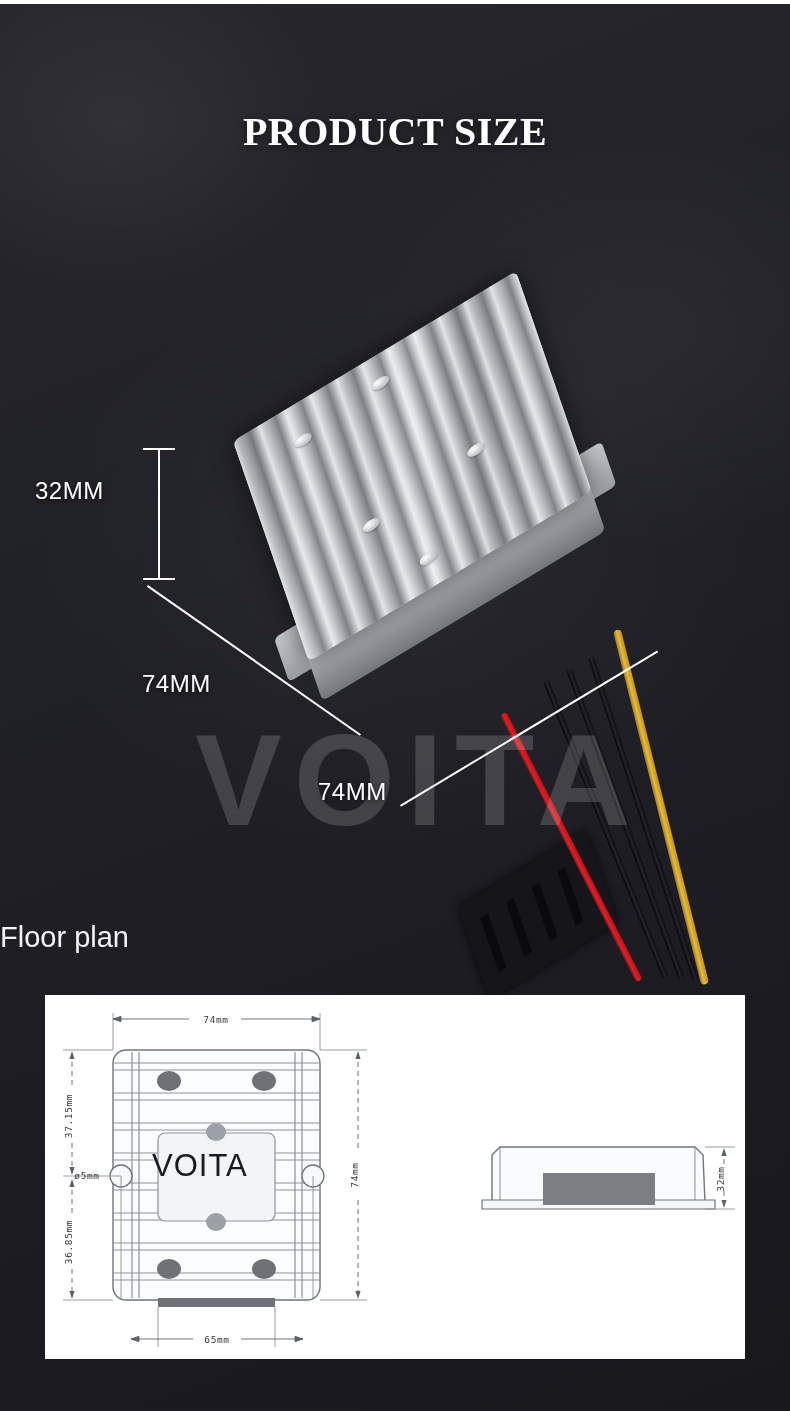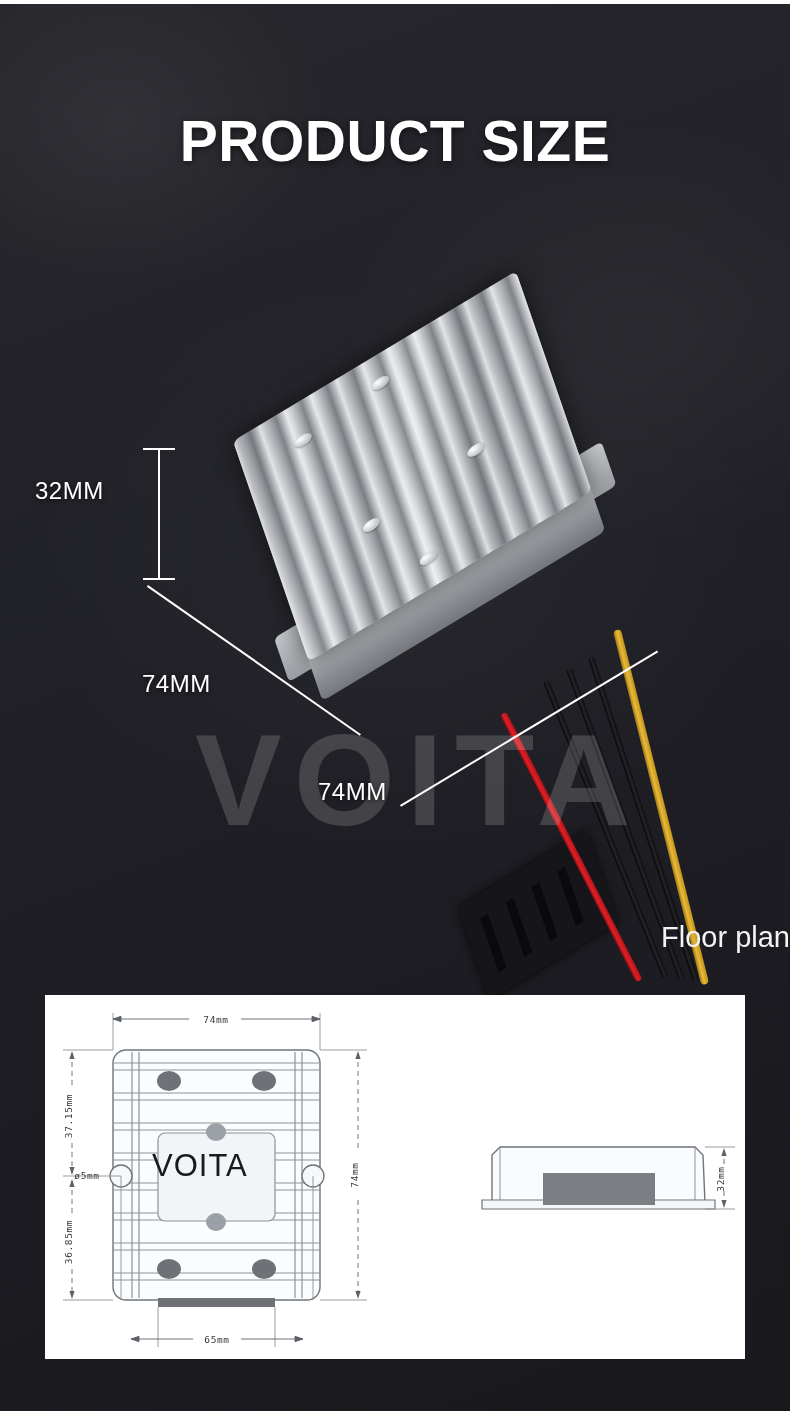--- a/index.html
+++ b/index.html
@@ -38,24 +38,25 @@
     background-image:
       repeating-linear-gradient(0deg, rgba(255,255,255,0.012) 0 1px, rgba(0,0,0,0.012) 1px 2px),
       repeating-linear-gradient(90deg, rgba(255,255,255,0.012) 0 1px, rgba(0,0,0,0.012) 1px 2px);
   }
 
   
   .title {
     position:absolute; left:0; top:108px; width:790px;
     text-align:center;
     color:#ffffff;
-    font-size:57px;
+    font-size:40px;
     font-weight:bold;
     letter-spacing:0.5px;
     text-shadow:0 2px 7px rgba(0,0,0,0.55);
+    font-family:Liberation Serif, serif;
   }
   .subtitle {
     position:absolute; left:0; top:196px; width:790px;
     text-align:center;
     color:#f2f2f4;
     font-size:29px;
     font-weight:400;
     letter-spacing:0.3px;
   }
 
@@ -135,21 +136,21 @@
   .dim-cap  { position:absolute; background:#ffffff; }
   .dim-label {
     position:absolute; color:#ffffff; font-size:24px; letter-spacing:0.5px;
     text-shadow:0 1px 4px rgba(0,0,0,0.75);
     white-space:nowrap;
   }
 
   
   .floor-heading {
     position:absolute; left:0; top:921px; width:790px;
-    text-align:right; color:#f4f4f6;
+    text-align:left; color:#f4f4f6;
     font-size:29px; font-weight:400;
   }
 
   
   .plan-panel {
     position:absolute; left:45px; top:995px;
     width:700px; height:364px;
     background:#ffffff;
   }
 

